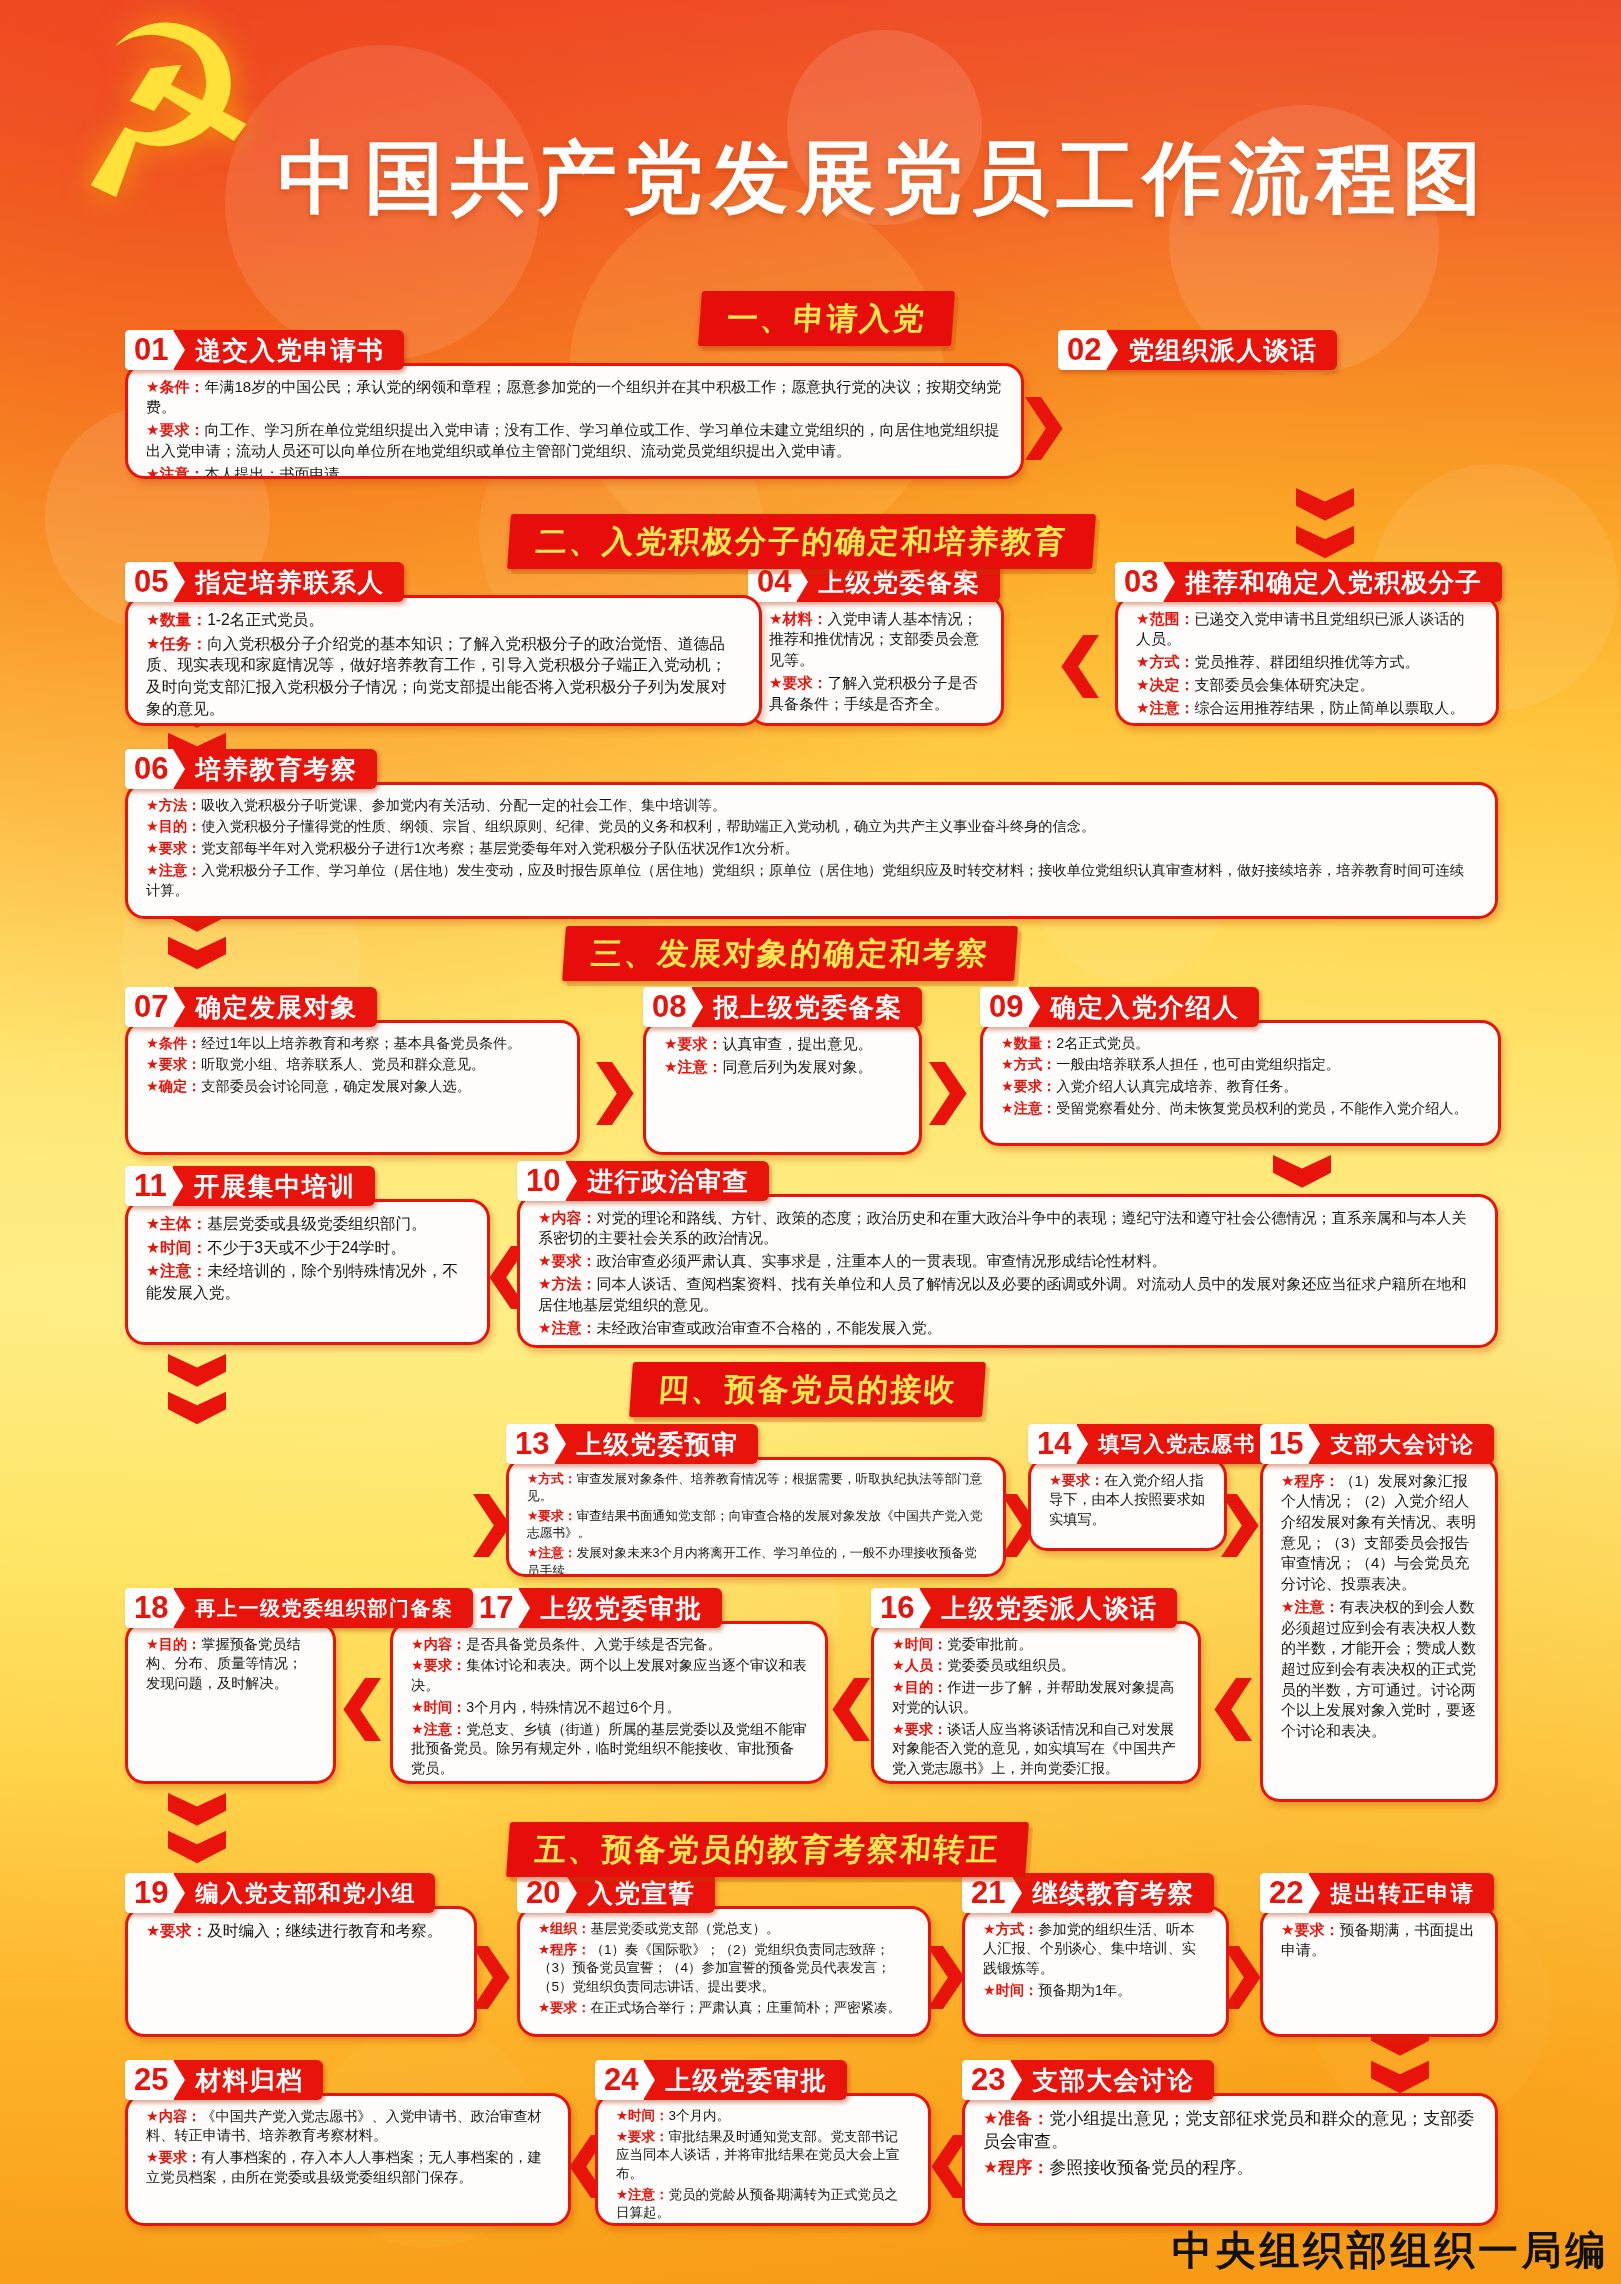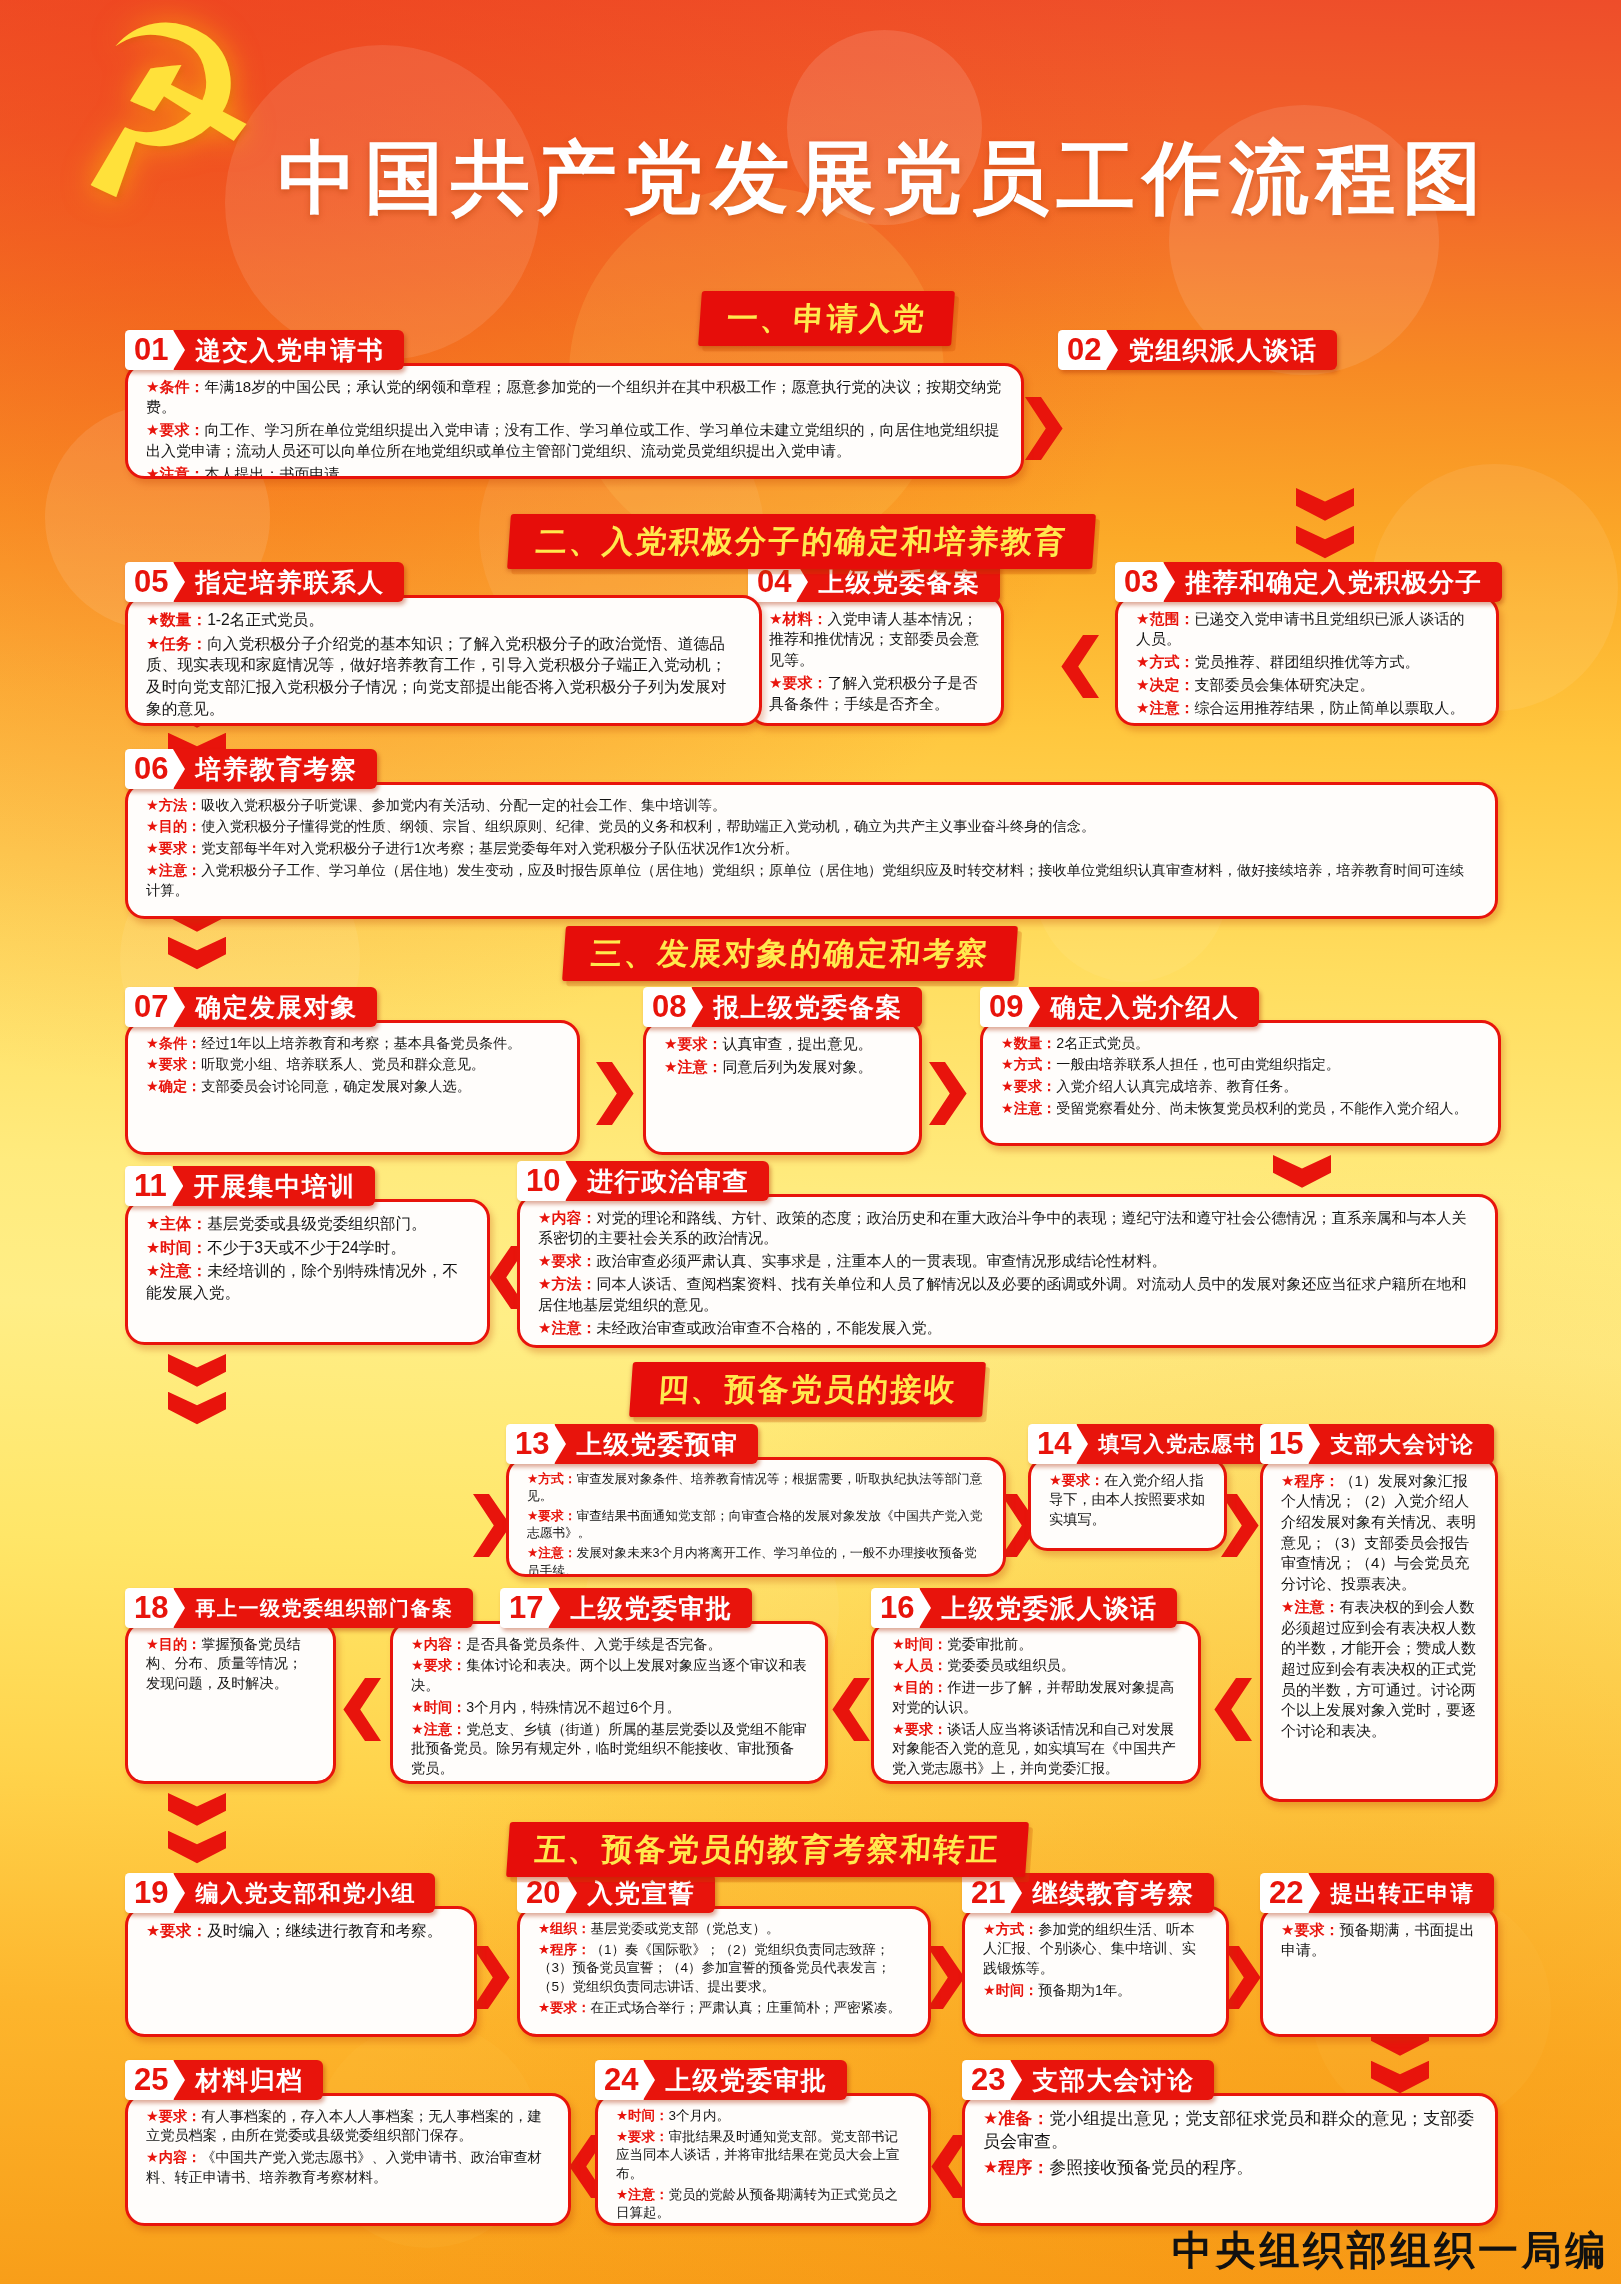--- a/index.html
+++ b/index.html
@@ -229,21 +229,21 @@
         <span class="ttl">上级党委派人谈话</span>
       </div>
     <div class="body" style="width:330px;height:163px;font-size:14.2px">
         <div class="line"><span class="lbl">★时间：</span><span class="txt">党委审批前。</span></div>
         <div class="line"><span class="lbl">★人员：</span><span class="txt">党委委员或组织员。</span></div>
         <div class="line"><span class="lbl">★目的：</span><span class="txt">作进一步了解，并帮助发展对象提高对党的认识。</span></div>
         <div class="line"><span class="lbl">★要求：</span><span class="txt">谈话人应当将谈话情况和自己对发展对象能否入党的意见，如实填写在《中国共产党入党志愿书》上，并向党委汇报。</span></div>
       </div>
   </div>
   <div class="step" style="left:390px;top:1588px">
-    <div class="tab" style="margin-left:110px">
+    <div class="tab" style="margin-left:80px">
         <span class="num">17</span>
         <span class="ttl">上级党委审批</span>
       </div>
     <div class="body" style="width:438px;height:163px;font-size:14.2px">
         <div class="line"><span class="lbl">★内容：</span><span class="txt">是否具备党员条件、入党手续是否完备。</span></div>
         <div class="line"><span class="lbl">★要求：</span><span class="txt">集体讨论和表决。两个以上发展对象应当逐个审议和表决。</span></div>
         <div class="line"><span class="lbl">★时间：</span><span class="txt">3个月内，特殊情况不超过6个月。</span></div>
         <div class="line"><span class="lbl">★注意：</span><span class="txt">党总支、乡镇（街道）所属的基层党委以及党组不能审批预备党员。除另有规定外，临时党组织不能接收、审批预备党员。</span></div>
       </div>
   </div>
@@ -315,22 +315,22 @@
         <div class="line"><span class="lbl">★要求：</span><span class="txt">审批结果及时通知党支部。党支部书记应当同本人谈话，并将审批结果在党员大会上宣布。</span></div>
         <div class="line"><span class="lbl">★注意：</span><span class="txt">党员的党龄从预备期满转为正式党员之日算起。</span></div>
       </div>
   </div>
   <div class="step" style="left:125px;top:2060px">
     <div class="tab">
         <span class="num">25</span>
         <span class="ttl">材料归档</span>
       </div>
     <div class="body" style="width:446px;height:133px;font-size:14.2px">
+        <div class="line"><span class="lbl">★内容：</span><span class="txt">《中国共产党入党志愿书》、入党申请书、政治审查材料、转正申请书、培养教育考察材料。</span></div>
         <div class="line"><span class="lbl">★要求：</span><span class="txt">有人事档案的，存入本人人事档案；无人事档案的，建立党员档案，由所在党委或县级党委组织部门保存。</span></div>
-        <div class="line"><span class="lbl">★内容：</span><span class="txt">《中国共产党入党志愿书》、入党申请书、政治审查材料、转正申请书、培养教育考察材料。</span></div>
       </div>
   </div>
 
   <div class="chv" style="left:1025px;top:397px"></div>
   <div class="dchv" style="left:1296px;top:488px">
       <div class="chvd"></div>
       <div class="chvd"></div>
     </div>
   <div class="chv left" style="left:1059px;top:635px"></div>
   <div class="chv left" style="left:758px;top:635px"></div>

